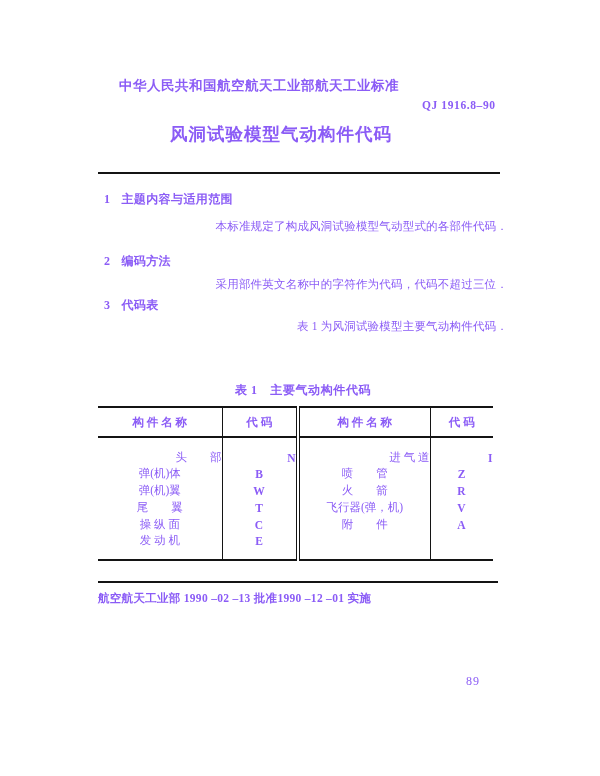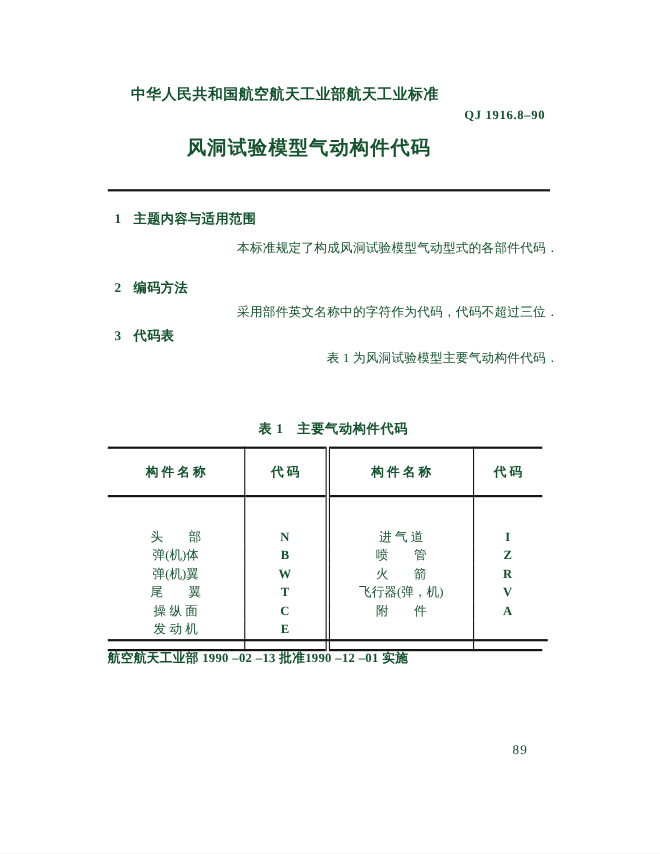--- a/index.html
+++ b/index.html
@@ -3,21 +3,21 @@
 <meta charset="utf-8">
 <style>
   * { margin:0; padding:0; box-sizing:border-box; }
   html,body { background:#ffffff; }
   .page {
     position:relative;
     width:600px; height:776px;
     background:#ffffff;
     outline:1px solid #cfcfcf;
     font-family:"Liberation Serif","DejaVu Serif",serif;
-    color:#14532d;
+    color:#8b5cf6;
     overflow:hidden;
   }
 
   
   .org-line {
     position:absolute; top:77px; left:0; width:518px;
     text-align:center;
     font-size:13.5px; font-weight:bold; letter-spacing:0.5px;
   }
   .std-no {
@@ -59,31 +59,31 @@
   table.code-table {
     position:absolute; top:406px; left:98px;
     width:395px; border-collapse:collapse; table-layout:fixed;
     border-top:2px solid #141414; border-bottom:2px solid #141414;
   }
   table.code-table col.c1 { width:124px; }
   table.code-table col.c2 { width:76px;  }
   table.code-table col.c3 { width:132px; }
   table.code-table col.c4 { width:63px;  }
   table.code-table th {
-    height:44px; font-size:11.5px; font-weight:bold;
+    height:30px; font-size:11.5px; font-weight:bold;
     text-align:center; vertical-align:middle;
     border-bottom:2px solid #141414;
   }
   table.code-table td {
     height:17px; font-size:11.5px; text-align:center; vertical-align:middle;
     padding:0;
   }
   table.code-table .vline  { border-right:1px solid #141414; }
   table.code-table .vdbl   { border-right:4px double #141414; }
-  table.code-table tbody tr:first-child td { padding-top:29px; }
+  table.code-table tbody tr:first-child td { padding-top:12px;text-align:right; }
   table.code-table tbody tr:last-child  td { padding-bottom:11px; }
   td.code-cell { font-weight:bold; letter-spacing:0.5px; }
 
   
   .foot-rule {
     position:absolute; top:581px; left:98px; width:400px; height:2px;
     background:#141414;
   }
   .foot-row {
     position:absolute; top:591px; left:98px; width:400px;

